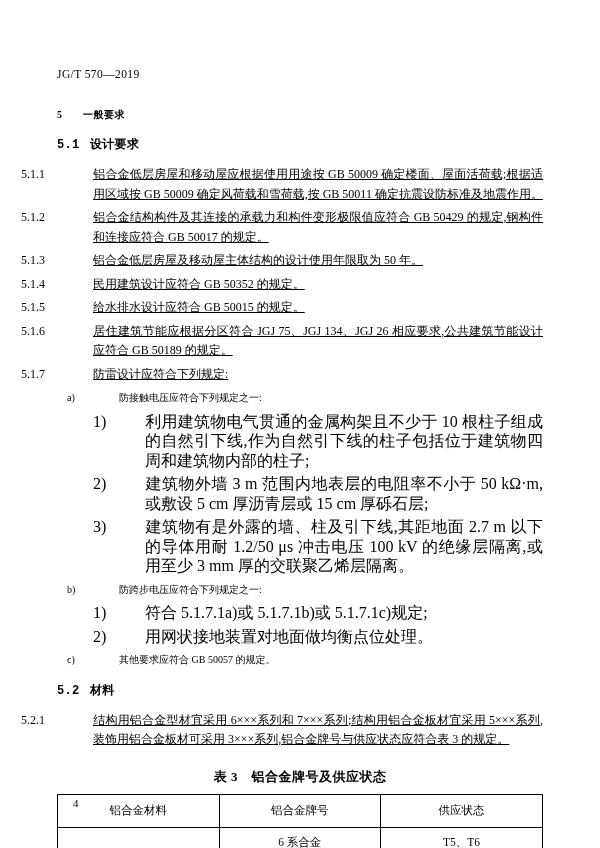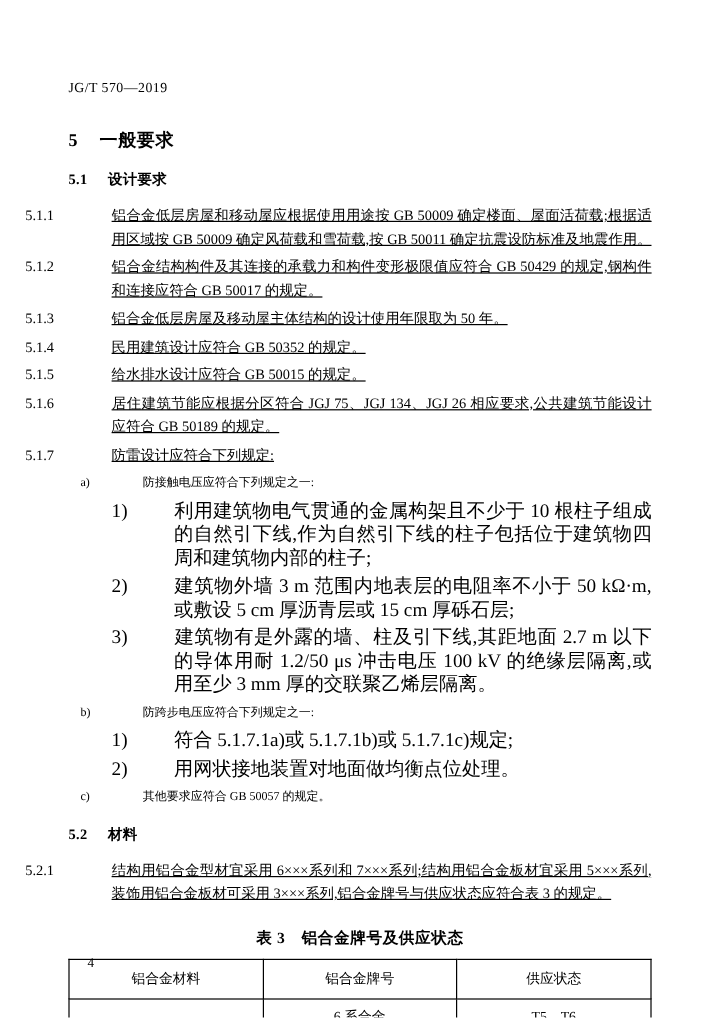--- a/index.html
+++ b/index.html
@@ -31,38 +31,39 @@
     letter-spacing: 0.4px;
     font-family: "Liberation Serif", serif;
   }
   .content {
     position: absolute;
     top: 108px;
     left: 57px;
     width: 486px;
   }
   .sec-title {
-    font-size: 15px;
+    font-size: 10px;
     font-weight: bold;
     margin: 0 0 14px 0;
     letter-spacing: 0.5px;
   }
   .sec-title .num {
     display: inline-block;
     min-width: 26px;
   }
   .subsec-title {
     font-size: 12px;
     font-weight: bold;
     margin: 12px 0 12px 0;
     letter-spacing: 0.3px;
   }
   .subsec-title .num {
     display: inline-block;
     min-width: 33px;
+    font-family: Liberation Mono, monospace;
   }
   p.para {
     font-size: 12px;
     line-height: 19.5px;
     margin: 0 0 4px 0;
     text-align: justify;
     text-justify: inter-ideograph;
     text-decoration: underline;
   }
   .para .num {

